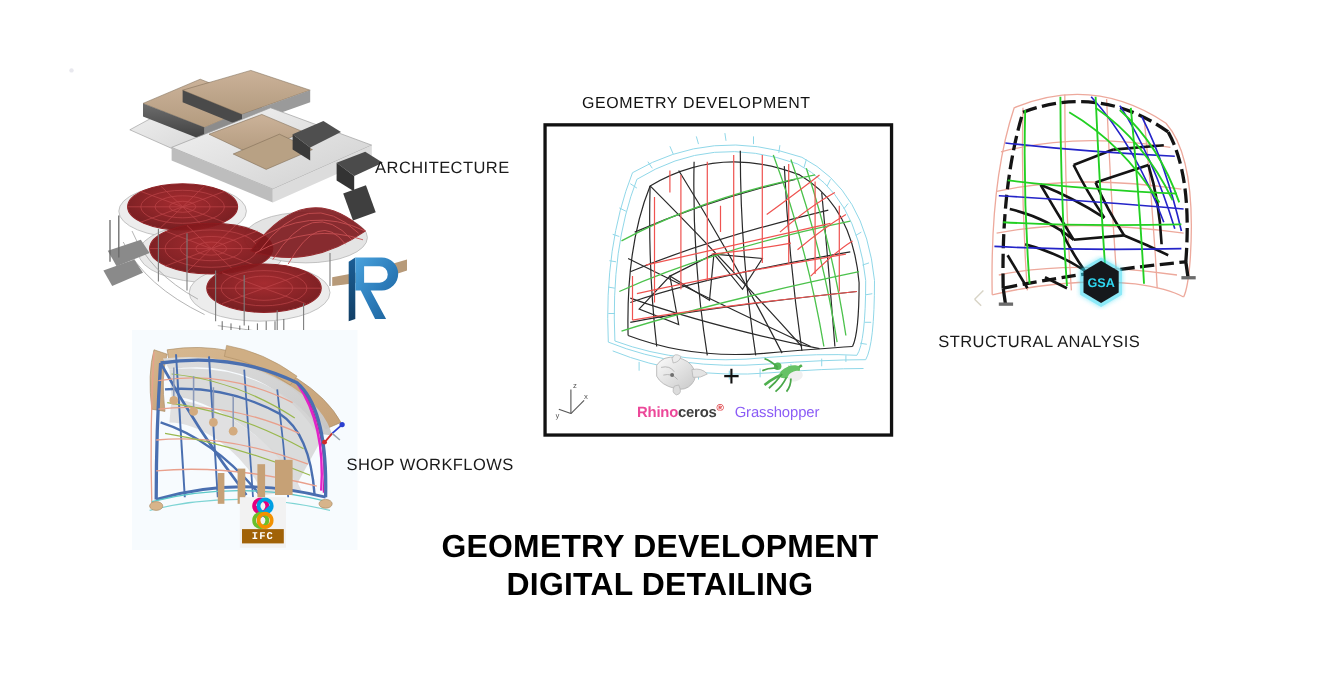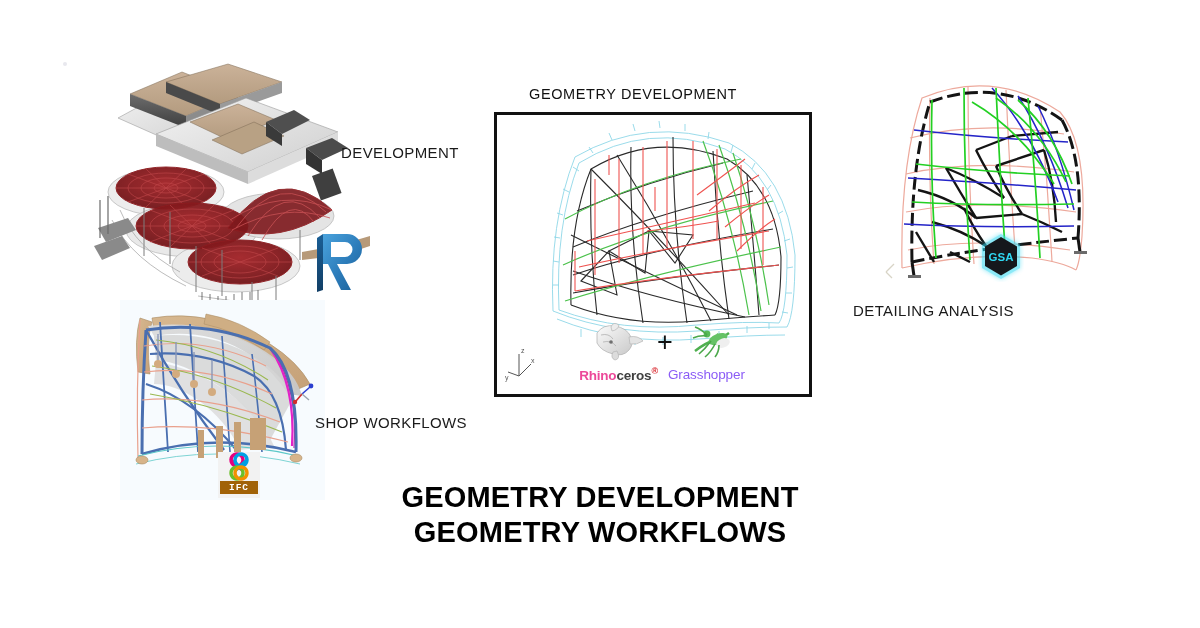--- a/index.html
+++ b/index.html
@@ -655,24 +655,24 @@
               <feMergeNode in="SourceGraphic"></feMergeNode>
             </feMerge>
         </filter>
       </defs>
       <polygon points="23,2 42,13 42,36 23,47 4,36 4,13" fill="#2fd8f2" opacity="0.55" filter="url(#gsaGlow)"></polygon>
       <polygon points="23,5 39,14.5 39,34 23,43.5 7,34 7,14.5" fill="#15181c"></polygon>
       <text x="23" y="29" text-anchor="middle" font-family="Liberation Sans, sans-serif" font-size="11.5" font-weight="bold" fill="#2fd8f2">GSA</text>
     </svg>
   </div>
 
-  <div class="abs caption" id="cap-architecture">DEVELOPMENT</div>
+  <div class="abs caption" id="cap-architecture">ARCHITECTURE</div>
 
   <div class="abs caption" id="cap-shop">SHOP WORKFLOWS</div>
 
-  <div class="abs caption" id="cap-struct">DETAILING ANALYSIS</div>
+  <div class="abs caption" id="cap-struct">STRUCTURAL ANALYSIS</div>
 
   <div class="abs" id="main-title-block">
     <div class="main-title">GEOMETRY DEVELOPMENT</div>
-    <div class="main-title">GEOMETRY WORKFLOWS</div>
+    <div class="main-title">DIGITAL DETAILING</div>
   </div>
 
 </div>
 
 </body></html>

